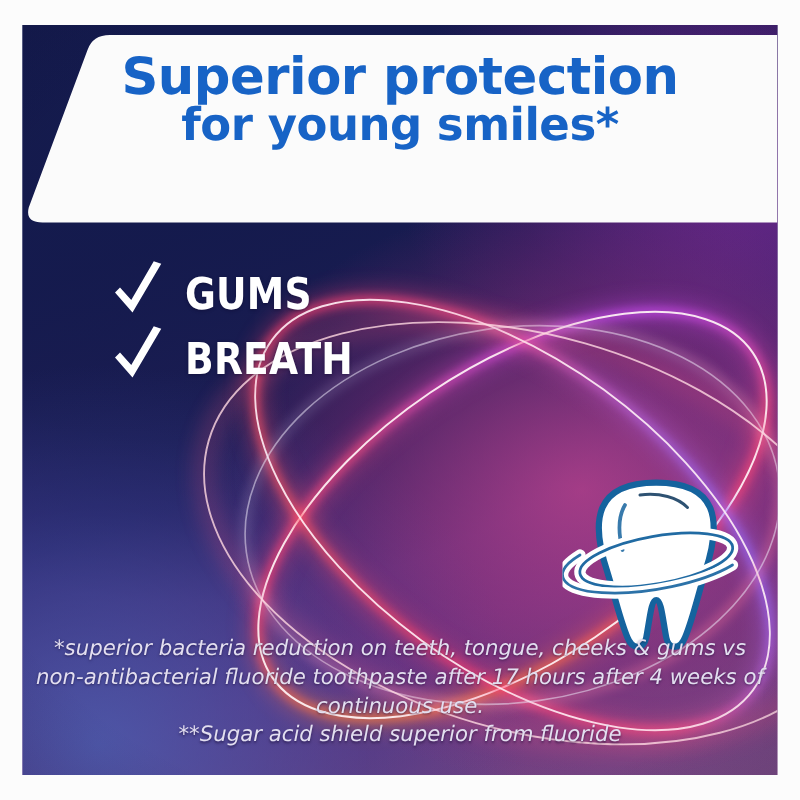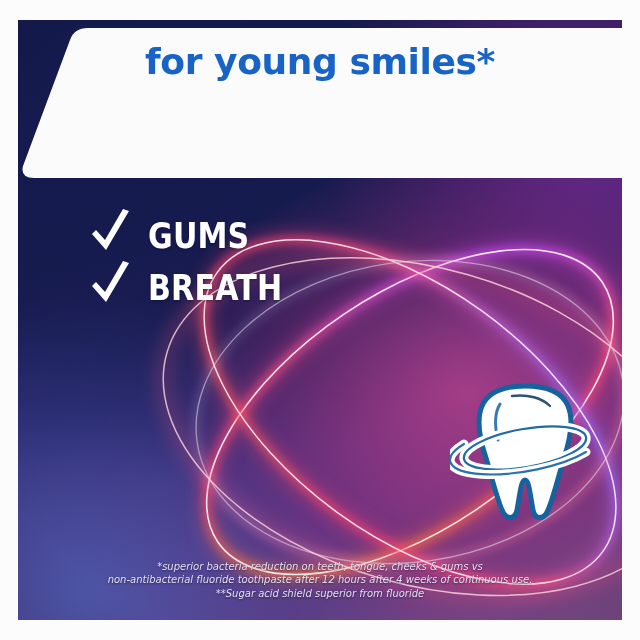--- a/index.html
+++ b/index.html
@@ -43,21 +43,21 @@
        font-family:"DejaVu Sans","Liberation Sans",sans-serif;
        transform:scaleX(.86);transform-origin:left center;white-space:nowrap;
        text-shadow:0 1px 3px rgba(10,6,40,.45);}
   .ben sup{font-size:.62em;vertical-align:super;letter-spacing:0;}
 
   
   #tooth{position:absolute;left:432px;top:350px;width:150px;height:160px;}
 
   
   #notes{position:absolute;left:0;right:0;bottom:20px;text-align:center;
-         color:#e3dff0;font-style:italic;font-size:10px;line-height:1.35;
+         color:#e3dff0;font-style:italic;font-size:17px;line-height:1.35;
          font-family:"DejaVu Sans","Liberation Sans",sans-serif;
          text-shadow:0 1px 2px rgba(20,10,50,.55);}
   #notes span{display:block;}
 </style>
 </head>
 <body>
 
 <div id="ad">
 
   <div id="art">
@@ -118,20 +118,21 @@
       </g>
     </svg>
 
     <div id="vign"></div>
 
     <div id="banner">
       <svg viewBox="0 0 604 162" width="604" height="162">
         <path d="M 70 8 Q 56 8 52 20 L 5 146 Q 2 158 16 158 L 604 158 L 604 8 Z" fill="#fbfbfb"></path>
       </svg>
       <div id="headline">
+        <span class="l1">Superior protection</span>
         <span class="l2">for young smiles*</span>
       </div>
     </div>
 
     <div id="list">
 
 
 
 
 
@@ -176,18 +177,18 @@
 
       <ellipse cx="75" cy="78" rx="62" ry="19" fill="none" stroke="#ffffff" stroke-width="9" transform="rotate(-10 75 78)"></ellipse>
       <ellipse cx="75" cy="78" rx="62" ry="19" fill="none" stroke="#15639e" stroke-width="2.2" transform="rotate(-10 75 78)" opacity=".95"></ellipse>
 
       <path d="M14 74 A 62 19 -10 0 0 136 82" fill="none" stroke="#ffffff" stroke-width="9" stroke-linecap="round"></path>
       <path d="M14 74 A 62 19 -10 0 0 136 82" fill="none" stroke="#15639e" stroke-width="2.2" stroke-linecap="round" opacity=".9"></path>
     </svg>
 
     <div id="notes">
       <span>*superior bacteria reduction on teeth, tongue, cheeks &amp; gums vs</span>
-      <span>non-antibacterial fluoride toothpaste after 12 hours after 4 weeks of continuous use.</span>
+      <span>non-antibacterial fluoride toothpaste after 17 hours after 4 weeks of continuous use.</span>
       <span>**Sugar acid shield superior from fluoride</span>
     </div>
 
   </div>
 </div>
 
 </body></html>

